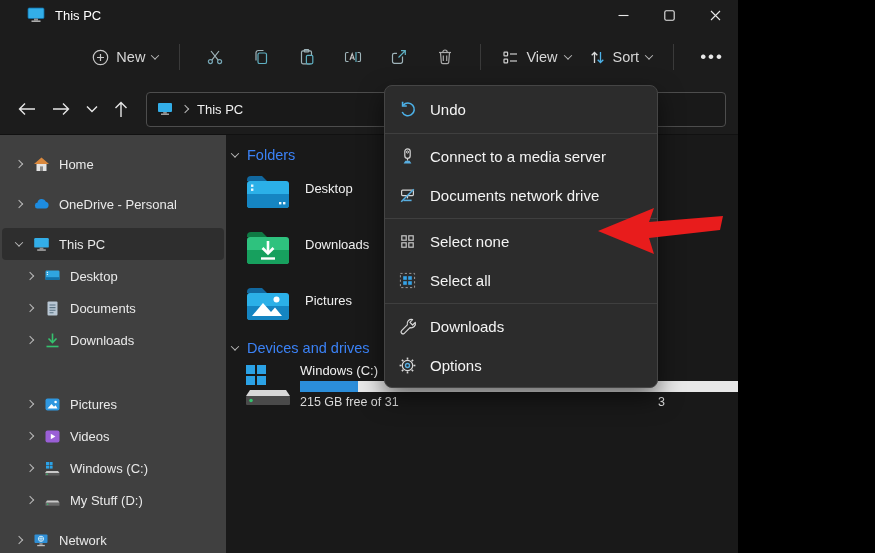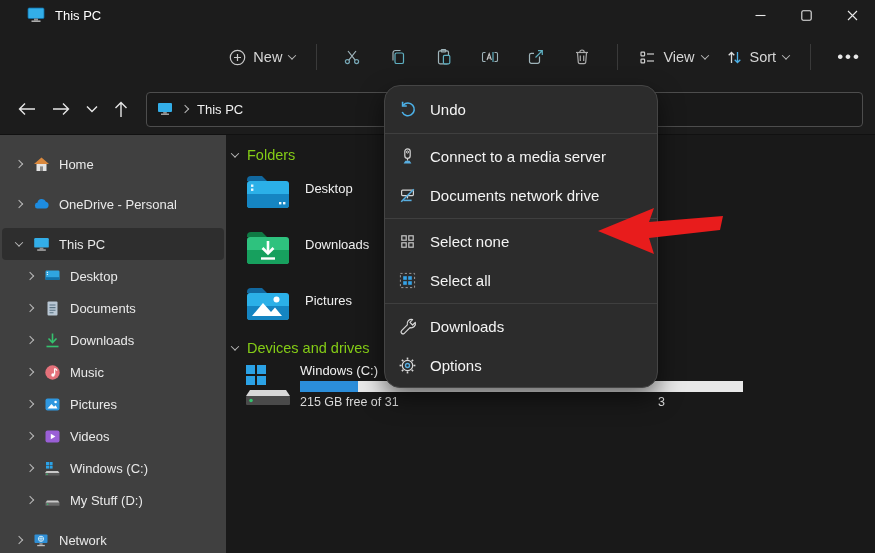--- a/index.html
+++ b/index.html
@@ -1,18 +1,18 @@
 <!DOCTYPE html>
 <html><head>
 <meta charset="utf-8">
 <style>
   * { margin:0; padding:0; box-sizing:border-box; }
   html,body { background:#000; }
   body { font-family:"Liberation Sans", sans-serif; }
-  .window{ position:relative; width:875px; height:553px; background:#191919; color:#f0f0f0; overflow:hidden; }
+  .window{ position:relative; width:738px; height:553px; background:#191919; color:#f0f0f0; overflow:hidden; }
 
   
   .titlebar{ position:absolute; left:0; top:0; right:0; height:30px; background:#1c1c1c; display:flex; align-items:center; }
   .titlebar .app-icon{ margin-left:27px; width:18px; height:16px; display:inline-flex; }
   .titlebar .title{ margin-left:10px; font-size:13px; color:#ffffff; }
   .win-controls{ margin-left:auto; display:flex; height:30px; }
   .win-btn{ width:46px; height:30px; display:flex; align-items:center; justify-content:center; background:transparent; border:none; cursor:default; }
 
   
   .toolbar{ position:absolute; left:0; top:30px; right:0; height:54px; background:#1c1c1c; display:flex; align-items:center; padding-left:16px;justify-content:flex-end; }
@@ -33,34 +33,34 @@
   .sidebar{ position:absolute; left:0; top:135px; width:226px; bottom:0; background:#404040; }
   .side-item{ position:absolute; left:2px; width:222px; height:32px; display:flex; align-items:center; gap:9px; padding-left:12px; border-radius:4px; }
   .side-item.child{ padding-left:23px; }
   .side-item.selected{ background:#2e2e2e; }
   .side-item .slabel{ font-size:13px; color:#e9e9e9; white-space:nowrap; }
   .side-chv{ width:10px; display:flex; justify-content:center; }
   .sicon{ width:17px; height:17px; display:inline-flex; }
 
   
   .content{ position:absolute; left:228px; top:135px; right:0; bottom:0; background:#191919; }
-  .sect-head{ position:absolute; display:flex; align-items:center; gap:9px; left:4px; font-size:14.5px; color:#84cc16; }
+  .sect-head{ position:absolute; display:flex; align-items:center; gap:9px; left:4px; font-size:14.5px; color:#3b82f6; }
   .folder-item{ position:absolute; left:16px; display:flex; gap:13px; }
   .folder-item .ficon{ width:48px; height:48px; display:inline-flex; }
   .folder-item .flabel{ font-size:13px; color:#f0f0f0; margin-top:13px; }
   .drive-item{ position:absolute; left:12px; display:flex; gap:8px; }
   .drive-meta{ display:flex; flex-direction:column; position:relative; }
   .drive-name{ font-size:13px; color:#f0f0f0; margin-bottom:3px; }
   .cap-bar{ width:443px; height:11px; background:#e8e8e8; position:relative; }
   .cap-fill{ position:absolute; left:0; top:0; bottom:0; background:#2b8dd9; }
   .free-text{ font-size:12.5px; color:#d9d9d9; margin-top:3px; }
   .free-cont{ position:absolute; left:358px; top:32px; font-size:12.5px; color:#d9d9d9; }
 
   
-  .context-menu{ position:absolute; left:384px; top:85px; width:274px; background:#2c2c2c; border:1px solid #454545; border-radius:16px; box-shadow:0 10px 24px rgba(0,0,0,0.55); z-index:10; padding:2px 0; }
+  .context-menu{ position:absolute; left:384px; top:85px; width:274px; background:#2c2c2c; border:1px solid #454545; border-radius:8px; box-shadow:0 10px 24px rgba(0,0,0,0.55); z-index:10; padding:2px 0; }
   .mitem{ height:39px; display:flex; align-items:center; gap:13px; padding:0 13px; font-size:15px; color:#f4f4f4; }
   .mitem.tall{ height:42px; }
   .micon{ width:19px; height:19px; display:inline-flex; flex:none; }
   .msep{ height:1px; background:#3f3f3f; margin:3px 0; }
 
   
   .red-arrow{ position:absolute; left:596px; top:205px; z-index:11; }
 
   svg{ display:block; }
 </style>
@@ -287,34 +287,20 @@
       <span class="sicon">
         <svg width="17" height="17" viewBox="0 0 17 17" fill="none" stroke="#35c26e" stroke-width="1.6">
             <path d="M8.5 1.5 V10"></path>
             <path d="M4.5 6.5 L8.5 10.5 L12.5 6.5"></path>
             <path d="M2.5 14.5 H14.5"></path>
           </svg>
       </span>
       <span class="slabel">Downloads</span>
     </div>
 
-    <div class="side-item child" style="top:221px">
-      <span class="side-chv">
-          <span class="chv right"></span>
-        </span>
-      <span class="sicon">
-        <svg width="17" height="17" viewBox="0 0 17 17">
-            <circle cx="8.5" cy="8.5" r="7.2" fill="#e4717a"></circle>
-            <path d="M10.6 4.6 V10.6" stroke="#fff" stroke-width="1.3"></path>
-            <circle cx="9" cy="11" r="1.7" fill="#fff"></circle>
-            <path d="M10.6 4.6 Q12.8 5 12.9 6.8" stroke="#fff" stroke-width="1.2" fill="none"></path>
-          </svg>
-      </span>
-      <span class="slabel">Music</span>
-    </div>
 
     <div class="side-item child" style="top:253px">
       <span class="side-chv">
           <span class="chv right"></span>
         </span>
       <span class="sicon">
         <svg width="17" height="17" viewBox="0 0 17 17">
             <rect x="1.5" y="2.5" width="14" height="12" rx="2" fill="#2f97e0"></rect>
             <circle cx="11.6" cy="6" r="1.3" fill="#fff"></circle>
             <path d="M3.5 12.5 L7.5 8 L10 10.8 L11.6 9.2 L13.5 12.5 Z" fill="#fff"></path>

